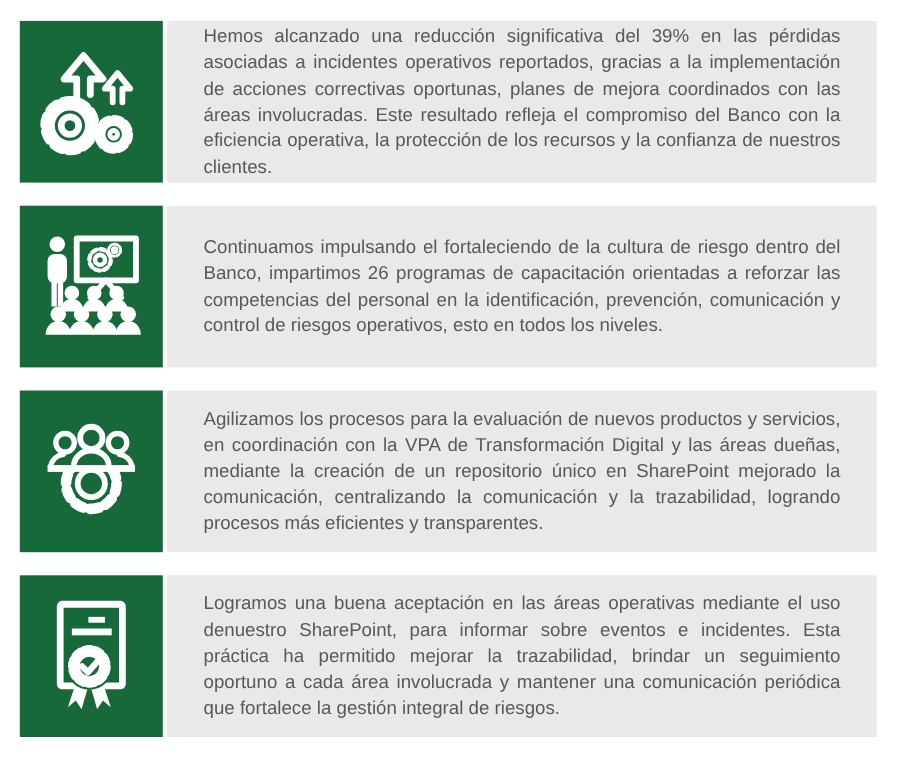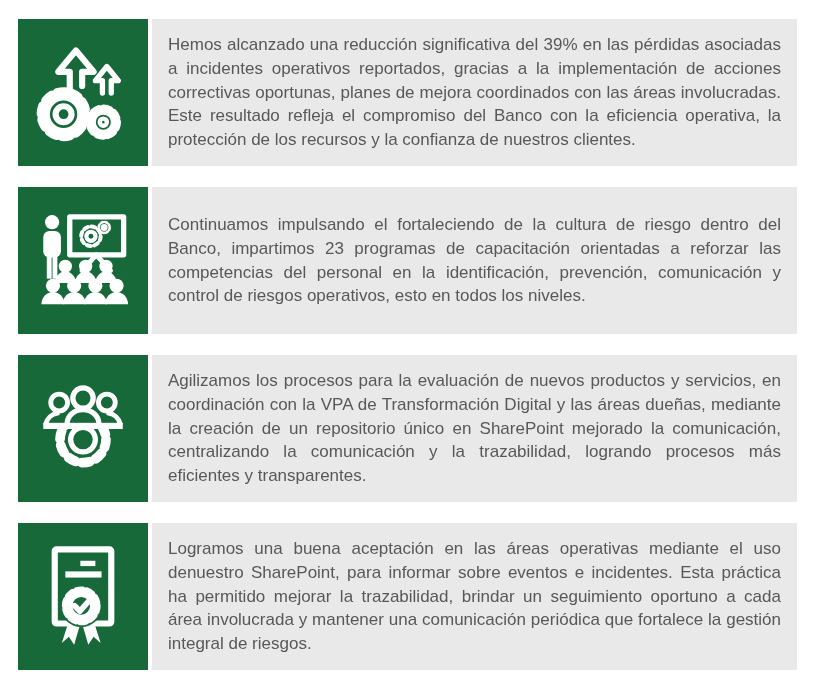--- a/index.html
+++ b/index.html
@@ -20,21 +20,21 @@
     display:flex;align-items:center;justify-content:center;
     margin-right:4px;
   }
   .text-box{
     flex:1;background:var(--panel);
     display:flex;align-items:center;
     padding:0 16px;
     box-sizing:border-box;
   }
   .text-box p{
-    margin:0;
+    margin:17px;
     font-size:17px;line-height:23.8px;
     color:var(--ink);
     text-align:justify;
   }
   svg{display:block;}
 </style>
 </head>
 <body>
 
 <div class="page">
@@ -93,21 +93,21 @@
           <circle cx="50" cy="88" r="8"></circle>
             <path d="M37,109 a13,14 0 0 1 26,0 z"></path>
           <circle cx="74" cy="88" r="8"></circle>
             <path d="M61,109 a13,14 0 0 1 26,0 z"></path>
           <circle cx="98" cy="88" r="8"></circle>
             <path d="M85,109 a13,14 0 0 1 26,0 z"></path>
         </g>
       </svg>
     </div>
     <div class="text-box">
-      <p>Continuamos  impulsando el fortaleciendo de la cultura de riesgo dentro del Banco, impartimos 23 programas de capacitación orientadas a reforzar las competencias del personal en la identificación, prevención, comunicación y control de riesgos operativos, esto en todos los niveles.</p>
+      <p>Continuamos  impulsando el fortaleciendo de la cultura de riesgo dentro del Banco, impartimos 26 programas de capacitación orientadas a reforzar las competencias del personal en la identificación, prevención, comunicación y control de riesgos operativos, esto en todos los niveles.</p>
     </div>
   </section>
 
   <section class="row">
     <div class="icon-box">
       <svg width="106" height="116" viewBox="0 0 120 120" fill="none" stroke="#fff" stroke-linecap="round" stroke-linejoin="round">
         <defs>
           <clipPath id="gearClip">
               <rect x="0" y="58" width="120" height="62"></rect>
             </clipPath>

